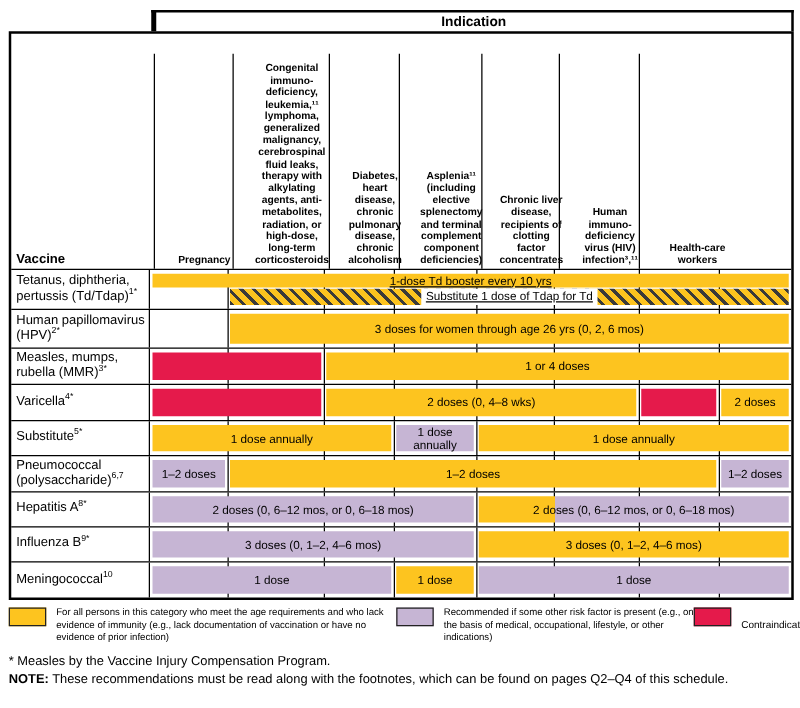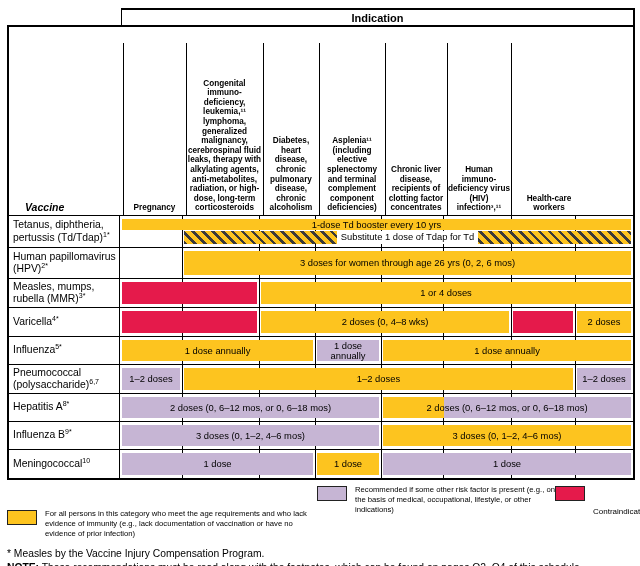--- a/index.html
+++ b/index.html
@@ -7,39 +7,39 @@
     font-family:"Liberation Sans", sans-serif; color:#000; }
   .fig { padding:4px 5px 0 7px; }
 
   .title { font-weight:bold; font-size:10px; line-height:1.3; letter-spacing:-0.15px; width:627px; }
 
   .tbl { margin-top:4px; width:628px; }
 
   
   .indicRow { display:flex; height:17px; }
   .indicSpacer { width:114px; }
-  .indicCell { flex:1; border-top:2px solid #000; border-right:2px solid #000; border-left:1px solid #000000;
+  .indicCell { flex:1; border-top:2px solid #000; border-right:2px solid #000; border-left:4px solid #000000;
     display:flex; align-items:center; justify-content:center; font-weight:bold; font-size:11px; }
 
   .grid { border:2px solid #000; }
 
   .headRow { display:flex; height:188px; }
-  .vHead { width:114px; display:flex; align-items:flex-end; padding:0 2px 2px 16px; font-weight:bold; font-size:10.5px;font-style:italic; }
+  .vHead { width:114px; display:flex; align-items:flex-end; padding:0 2px 2px 4px; font-weight:bold; font-size:10.5px; }
   .cHead { border-left:1px solid #000; display:flex; align-items:flex-end; justify-content:center;
-    text-align:center; font-weight:bold; font-size:8.2px; line-height:1.17; padding:2px 1px 2px 0;margin-top:16px; }
+    text-align:center; font-weight:bold; font-size:8.2px; line-height:1.17; padding:2px 1px 2px 18px;margin-top:16px; }
   .w1{width:63px}.w2{width:77px}.w3{width:56px}.w4{width:66px}
   .w5{width:62px}.w6{width:68px}.w7{width:64px}.w8{width:76px}
 
   .vrow { display:flex; border-top:1px solid #000; }
   .vname { width:114px; display:flex; align-items:center; padding-left:4px;
     font-size:10.4px; line-height:1.18; }
   .vname sup { font-size:7px; line-height:0; }
   .rowGrid { width:514px; display:grid; border-left:1px solid #000;
     grid-template-columns:62px 77px 56px 66px 62px 68px 64px 58px; }
-  .rowGrid.two { grid-template-rows:1fr 1fr; }
+  .rowGrid.two { grid-template-rows:1fr 1fr;text-decoration:underline; }
   .gl { border-left:1px solid #000; grid-row:1 / -1; z-index:0; }
   .g2{grid-column:2}.g3{grid-column:3}.g4{grid-column:4}.g5{grid-column:5}
   .g6{grid-column:6}.g7{grid-column:7}.g8{grid-column:8}
 
   .bar { grid-row:1; z-index:1; margin:3px 2px; display:flex; align-items:center; justify-content:center;
     text-align:center; font-size:9.4px; line-height:1.05; }
   .yellow { background:#fdc41f; }
   .purple { background:#c6b5d4; }
   .red    { background:#e51a4b; }
   .mixed  { background:linear-gradient(90deg,#fdc41f 0 24.6%,#c6b5d4 24.6% 100%); }
@@ -48,21 +48,21 @@
   .barTop { margin:3px 2px 1px 2px; grid-row:1; }
   .barBot { margin:0 2px 3px 2px; grid-row:2; }
 
   .h32{height:32px}.h31{height:31px}.h29{height:29px}.h28{height:28px}
 
   
   .legend { display:flex; margin-top:5px; width:628px; }
   .legItem { display:flex; }
   .swatch { width:30px; height:15px; border:1px solid #222; margin:1px 8px 0 0; flex:none; }
   .legText { font-size:7.7px; line-height:1.32; }
-  .li1 { width:322px;margin-top:24px; } .li1 .legText { width:272px; }
+  .li1 { width:322px; } .li1 .legText { width:272px; }
   .li2 { width:242px; } .li2 .legText { width:200px; }
   .li3 { flex:1; } .li3 .legText { font-size:8px; align-self:center; }
 
   .fn1 { margin-top:9px; font-size:10.3px; }
   .fn2 { margin-top:3px; font-size:10.3px; }
   .fn2 b { font-weight:bold; }
 </style>
 </head>
 <body>
 
@@ -152,21 +152,21 @@
             <div class="gl g8"></div>
           <div class="bar red" style="grid-column:1/3"></div>
           <div class="bar yellow" style="grid-column:3/7">2 doses (0, 4–8 wks)</div>
           <div class="bar red" style="grid-column:7/8"></div>
           <div class="bar yellow" style="grid-column:8/9">2 doses</div>
         </div>
       </div>
 
       <div class="vrow h28">
         <div class="vname">
-            <span><span>Influenza</span><sup>5*</sup></span>
+            <span><span>Substitute</span><sup>5*</sup></span>
           </div>
         <div class="rowGrid">
           <div class="gl g2"></div>
             <div class="gl g3"></div>
             <div class="gl g4"></div>
             <div class="gl g5"></div>
             <div class="gl g6"></div>
             <div class="gl g7"></div>
             <div class="gl g8"></div>
           <div class="bar yellow" style="grid-column:1/4">1 dose annually</div>

